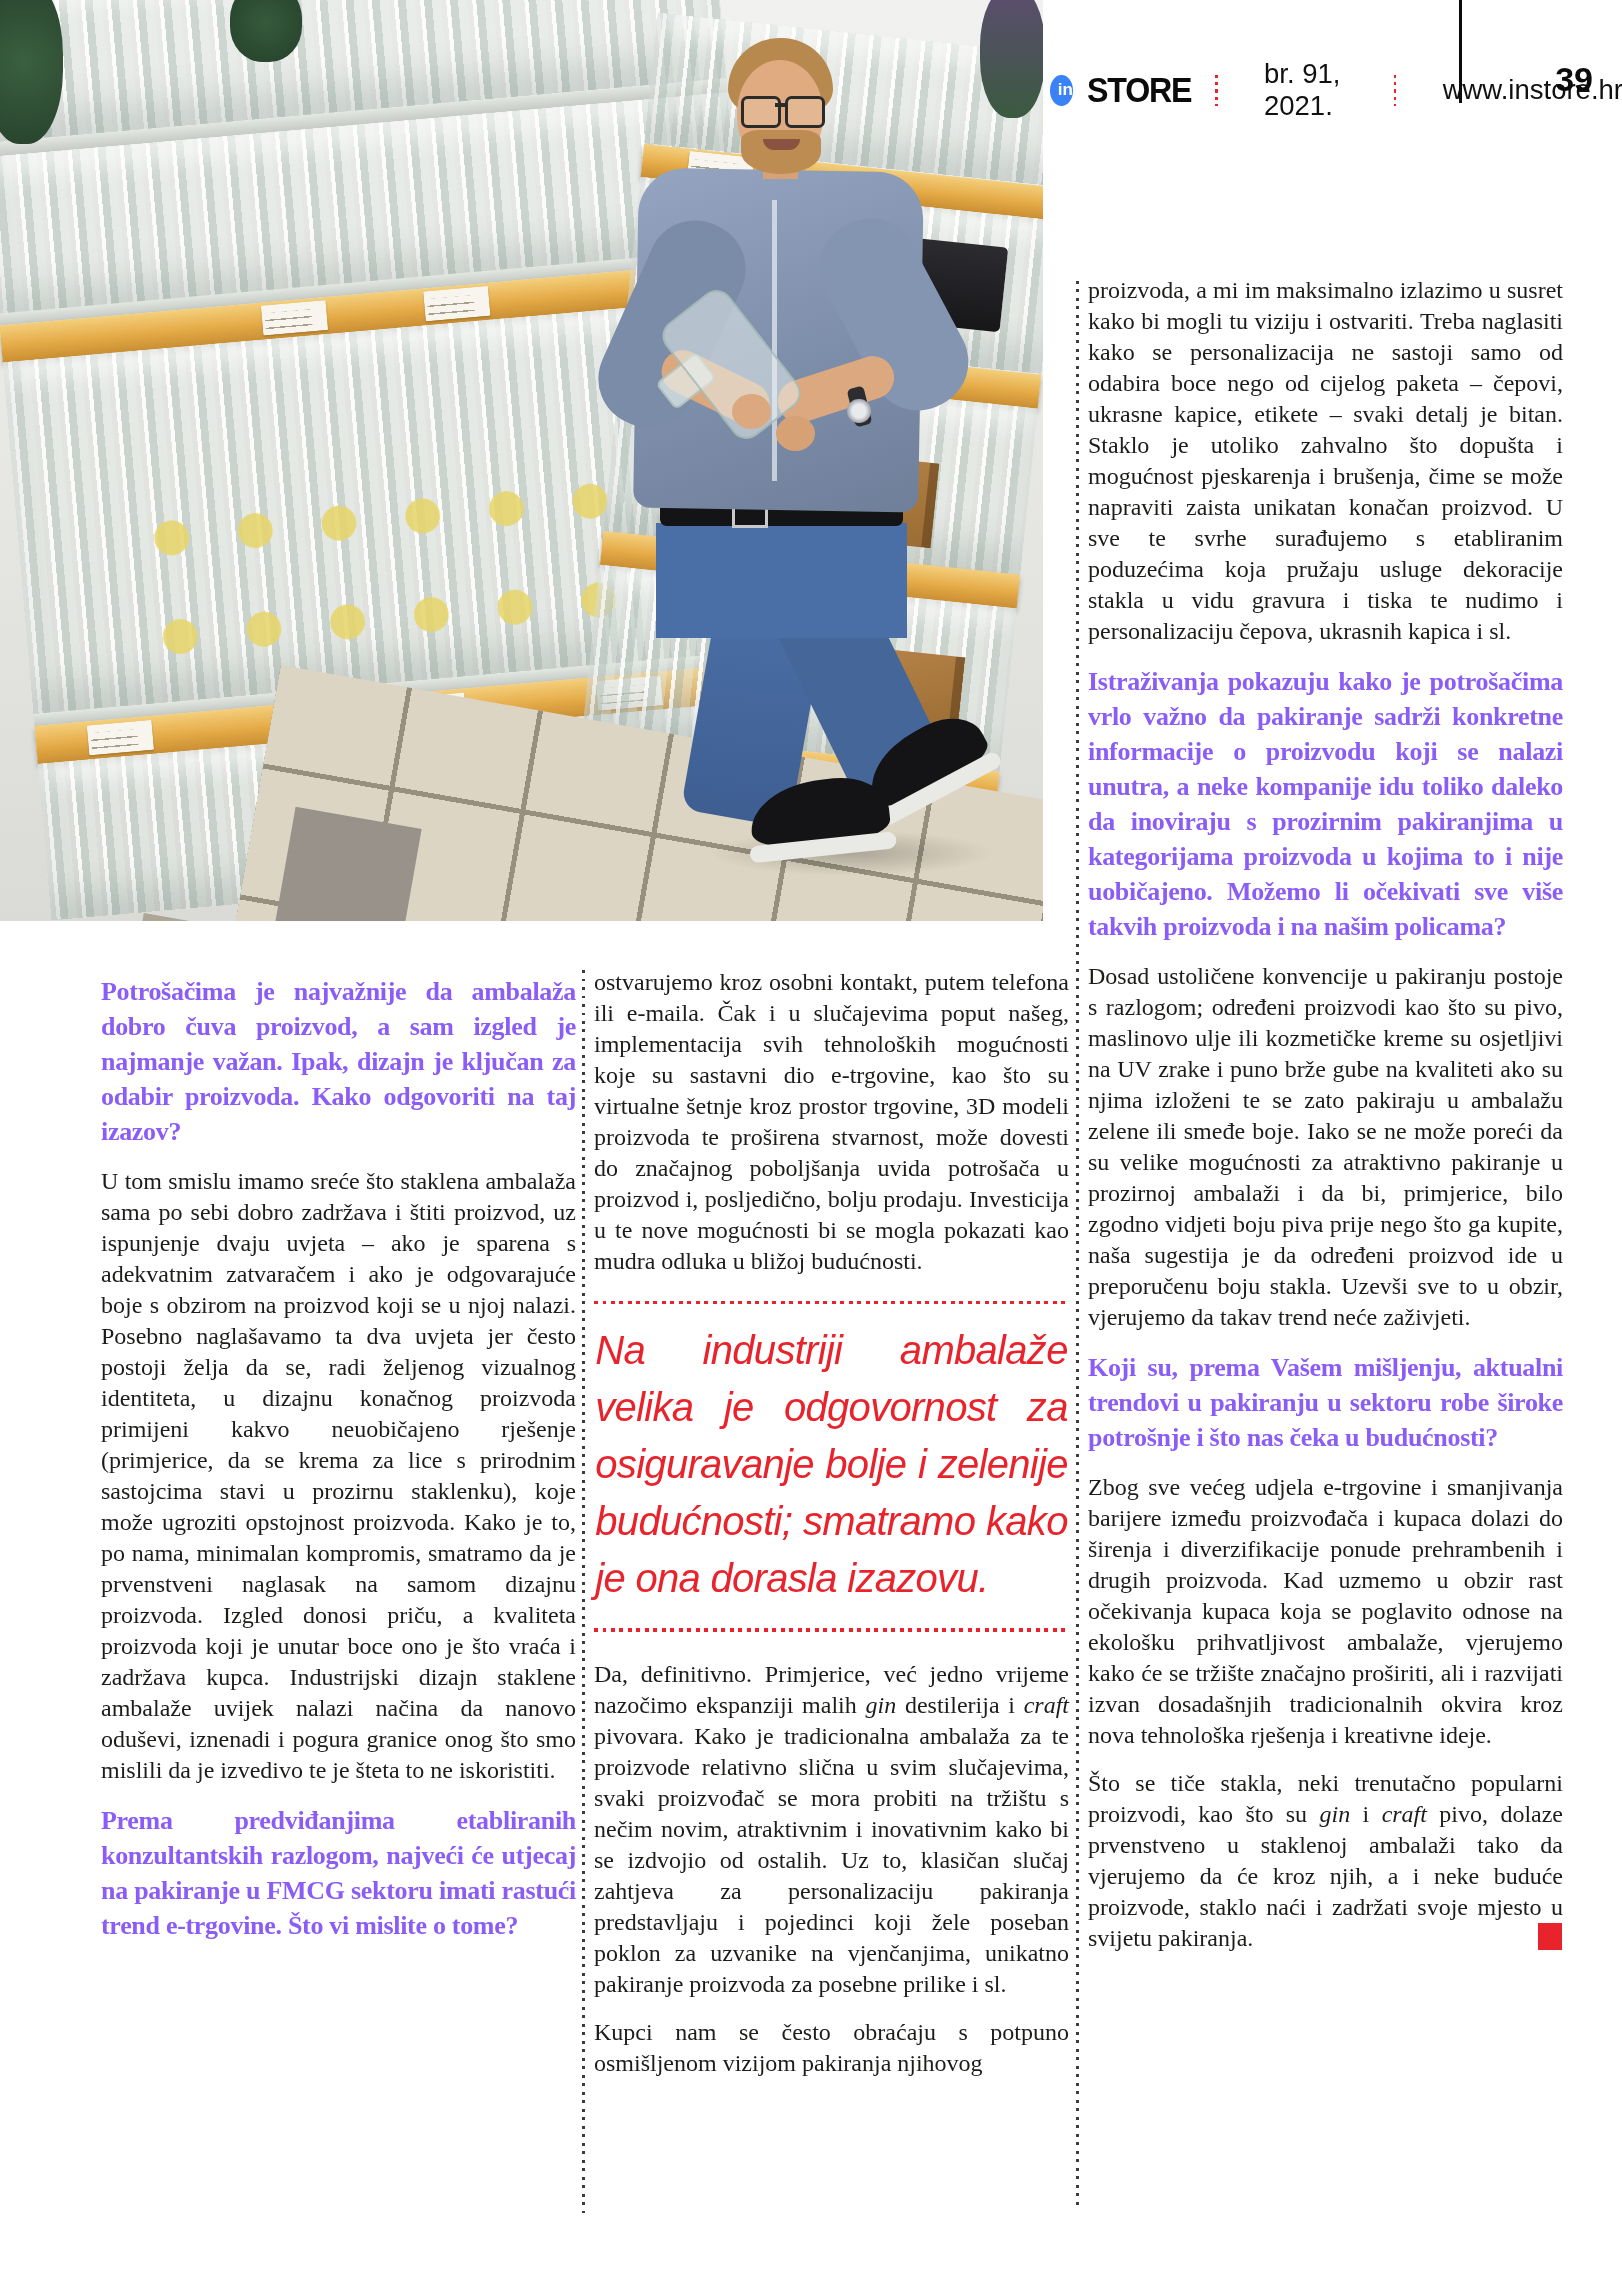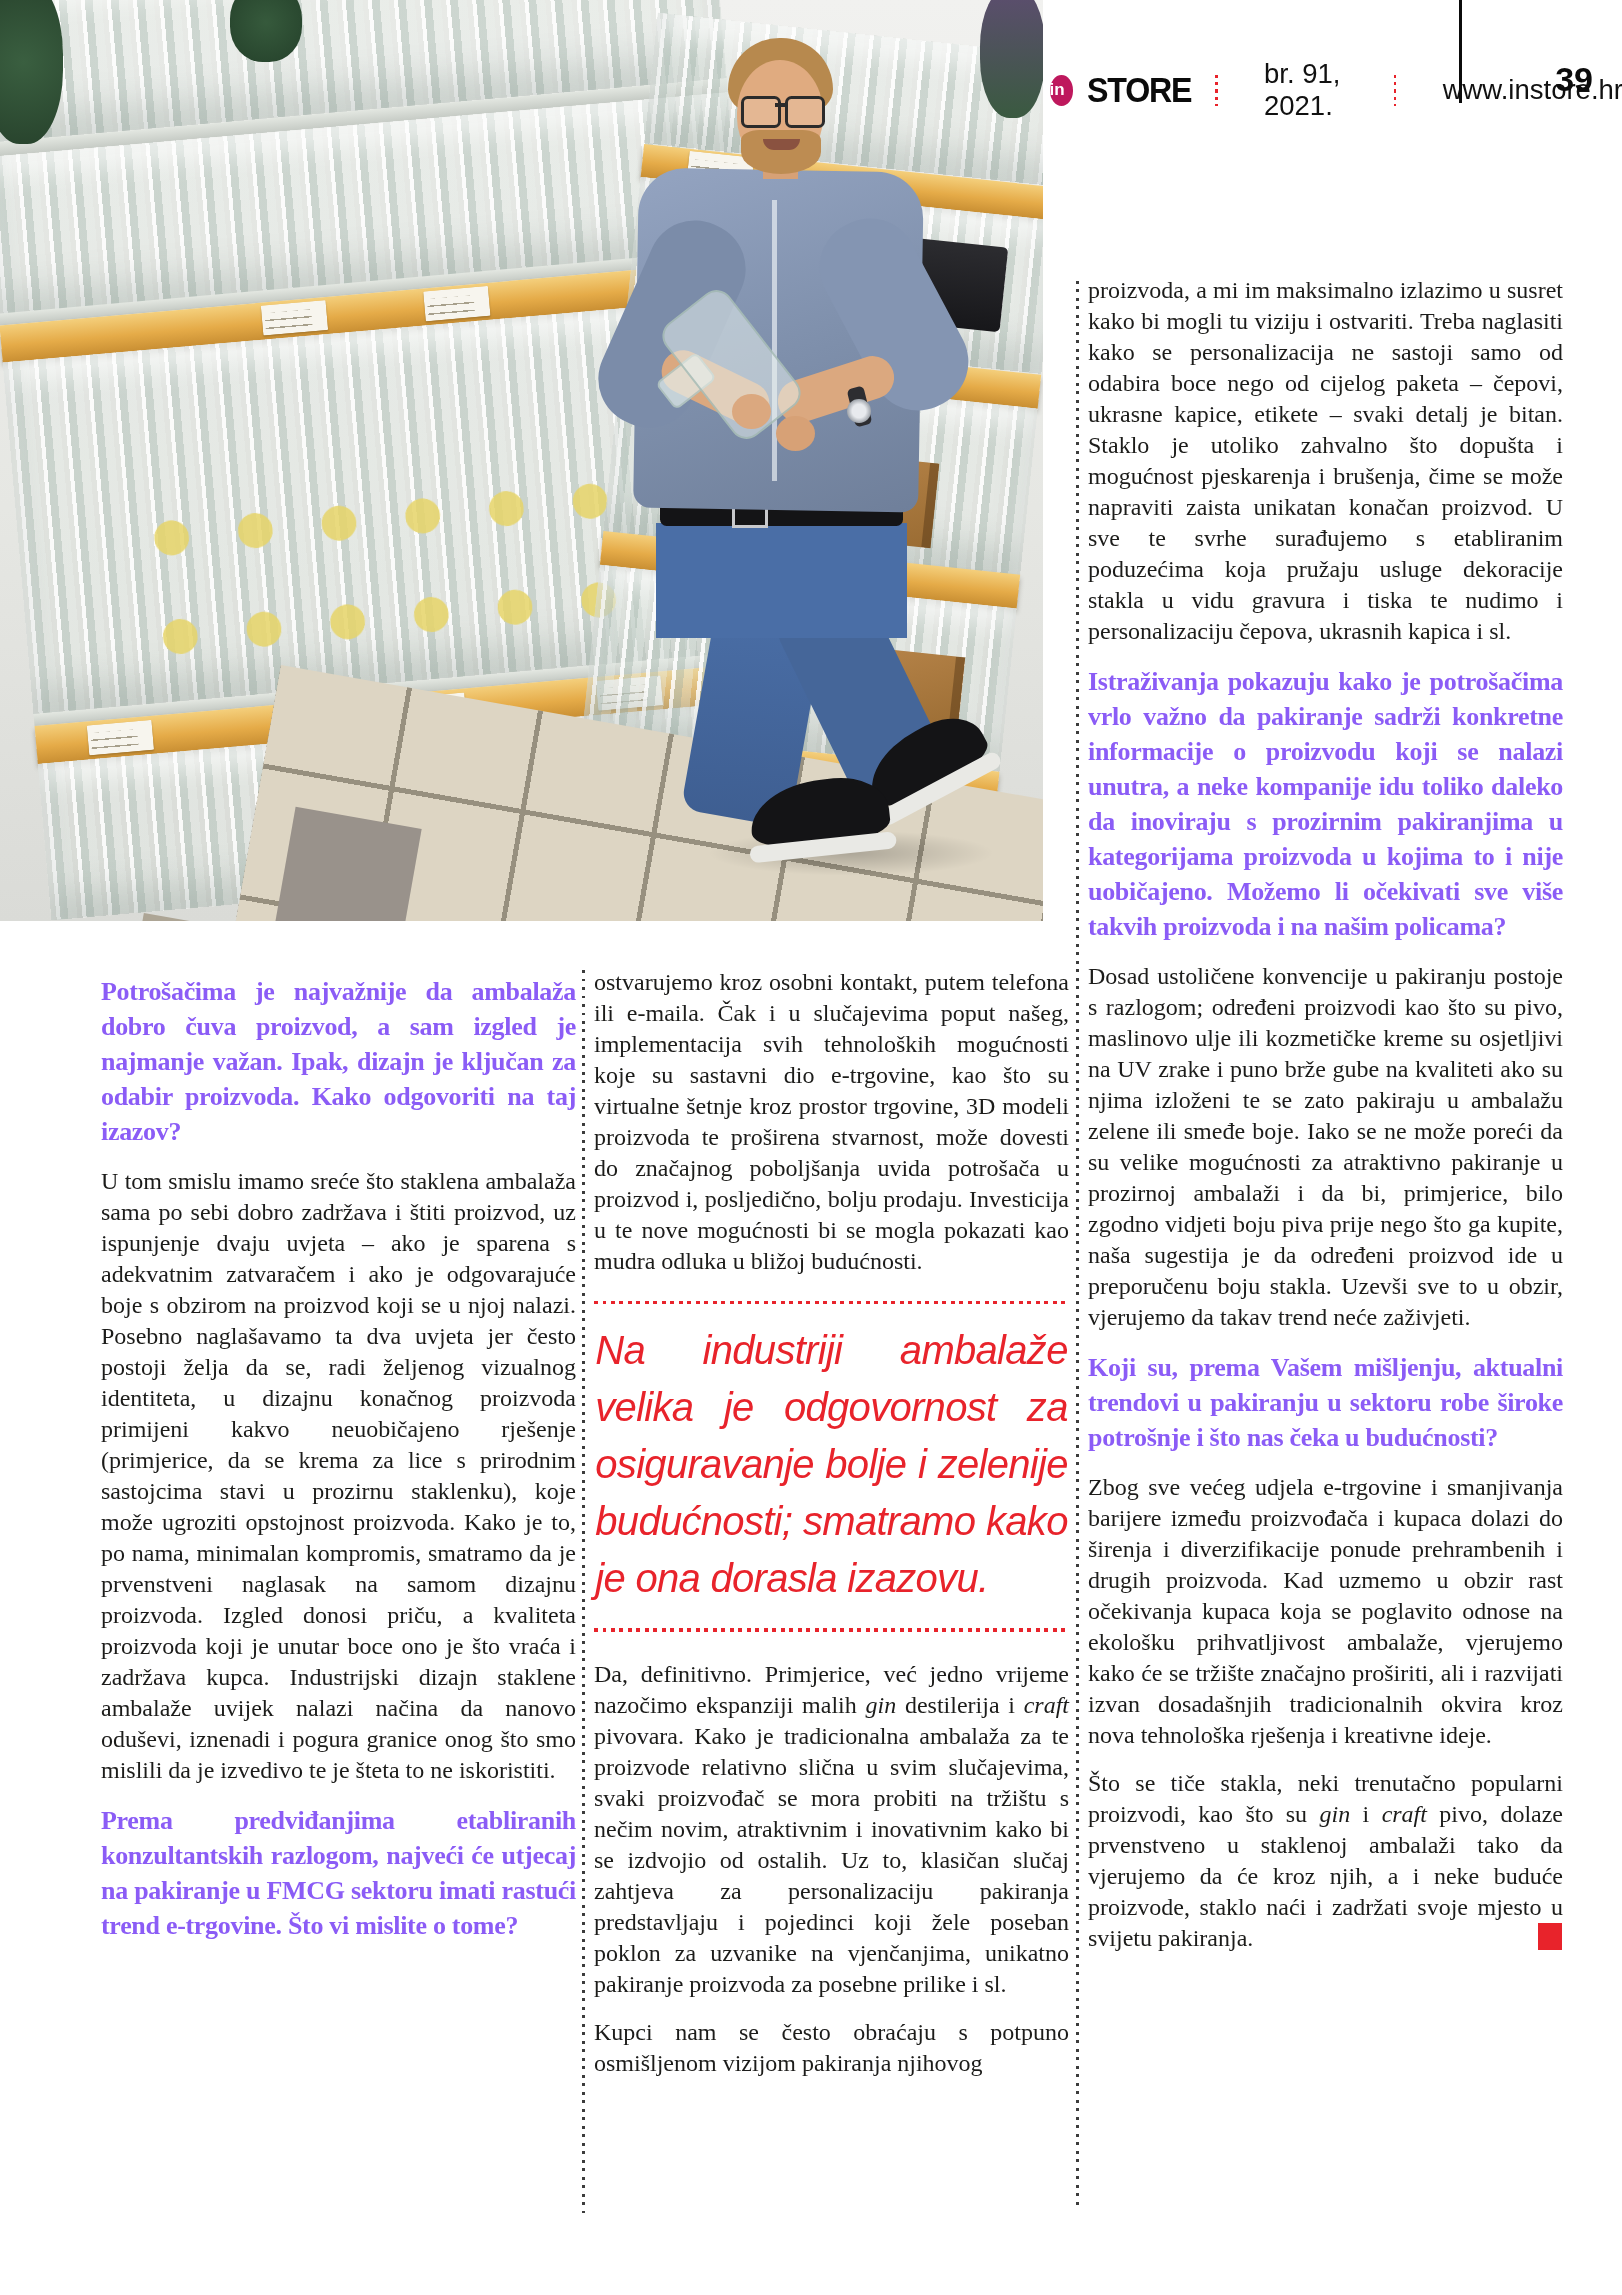--- a/index.html
+++ b/index.html
@@ -2,22 +2,22 @@
 <html lang="hr" style="font-size:10.5px"><head>
 <meta charset="utf-8">
 <style>
   html,body{margin:0;padding:0;background:#888;}
   .page{position:relative;width:1623px;height:2295px;background:#ffffff;overflow:hidden;
         font-family:"Liberation Serif", serif;}
   
   .hdr{position:absolute;left:1043px;top:0;width:580px;height:118px;background:#fff;}
   .hdr-left{position:absolute;left:6.5px;top:58px;display:flex;align-items:center;gap:14.4px;
             font-family:"Liberation Sans", sans-serif;}
-  .logo-circle{display:inline-flex;align-items:center;justify-content:flex-start;width:31px;height:31px;
-               border-radius:50%;background:#be185d;color:#fff;font-weight:bold;font-size:17px;}
+  .logo-circle{display:inline-flex;align-items:center;justify-content:flex-end;width:31px;height:31px;
+               border-radius:50%;background:#3b82f6;color:#fff;font-weight:bold;font-size:17px;}
   .logo-store{font-weight:bold;font-size:35px;letter-spacing:-1.3px;color:#0b0b0b;transform:scaleX(.92);transform-origin:left;}
   .red-dots{width:3.3px;height:31px;background-image:repeating-linear-gradient(180deg,#e8232b 0 3.3px,transparent 3.3px 7.2px);}
   .hdr-issue,.hdr-url{font-size:27.5px;color:#111;margin-left:32px;}
   .hdr-vline{position:absolute;left:416px;top:0;width:3.3px;height:103px;background:#0b0b0b;}
   .hdr-page{position:absolute;left:432px;top:60px;width:118px;text-align:right;
             font-family:"Liberation Sans", sans-serif;font-weight:bold;font-size:34px;color:#0b0b0b;}
   
   .vsep{position:absolute;width:2.6px;background-image:repeating-linear-gradient(180deg,#3c3c3c 0 2.6px,transparent 2.6px 8.5px);}
   .vsep1{left:582px;top:970px;height:1243px;}
   .vsep2{left:1076px;top:281px;height:1924px;}

